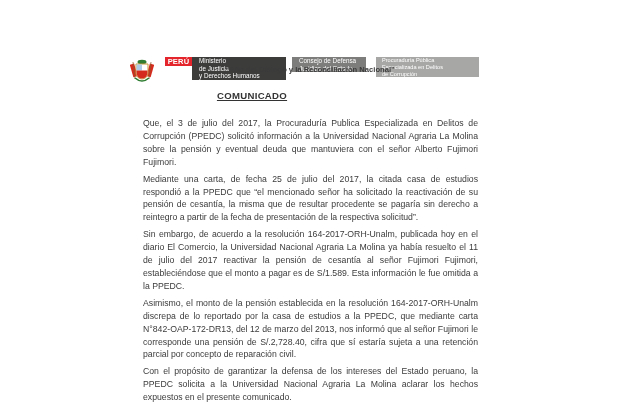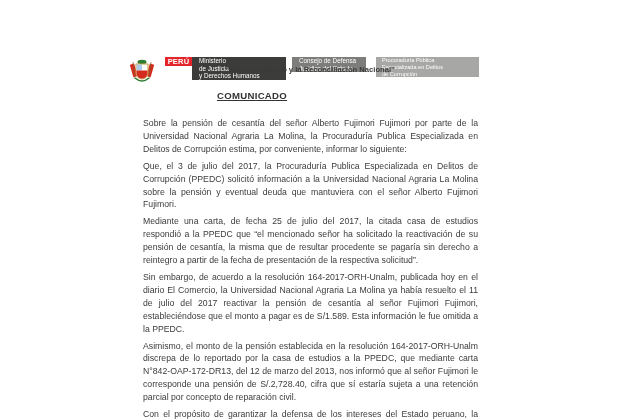--- a/index.html
+++ b/index.html
@@ -66,21 +66,20 @@
       <span>Procuraduría Pública
 Especializada en Delitos
 de Corrupción</span>
     </div>
   </div>
 
   <div class="motto">“Año del Diálogo y la Reconciliación Nacional”</div>
   <div class="title">COMUNICADO</div>
 
   <div class="content">
-    <p>Sobre la pensión de cesantía del señor Alberto Fujimori Fujimori por parte de la Universidad Nacional Agraria La Molina, la Procuraduría Publica Especializada en Delitos de Corrupción estima, por conveniente, informar lo siguiente:</p>
     <p>Que, el 3 de julio del 2017, la Procuraduría Publica Especializada en Delitos de Corrupción (PPEDC) solicitó información a la Universidad Nacional Agraria La Molina sobre la pensión y eventual deuda que mantuviera con el señor Alberto Fujimori Fujimori.</p>
     <p>Mediante una carta, de fecha 25 de julio del 2017, la citada casa de estudios respondió a la PPEDC que “el mencionado señor ha solicitado la reactivación de su pensión de cesantía, la misma que de resultar procedente se pagaría sin derecho a reintegro a partir de la fecha de presentación de la respectiva solicitud”.</p>
     <p>Sin embargo, de acuerdo a la resolución 164-2017-ORH-Unalm, publicada hoy en el diario El Comercio, la Universidad Nacional Agraria La Molina ya había resuelto el 11 de julio del 2017 reactivar la pensión de cesantía al señor Fujimori Fujimori, estableciéndose que el monto a pagar es de S/1.589. Esta información le fue omitida a la PPEDC.</p>
     <p>Asimismo, el monto de la pensión establecida en la resolución 164-2017-ORH-Unalm discrepa de lo reportado por la casa de estudios a la PPEDC, que mediante carta N°842-OAP-172-DR13, del 12 de marzo del 2013, nos informó que al señor Fujimori le corresponde una pensión de S/.2,728.40, cifra que sí estaría sujeta a una retención parcial por concepto de reparación civil.</p>
     <p>Con el propósito de garantizar la defensa de los intereses del Estado peruano, la PPEDC solicita a la Universidad Nacional Agraria La Molina aclarar los hechos expuestos en el presente comunicado.</p>
   </div>
 
 </div>
 
 </body></html>

